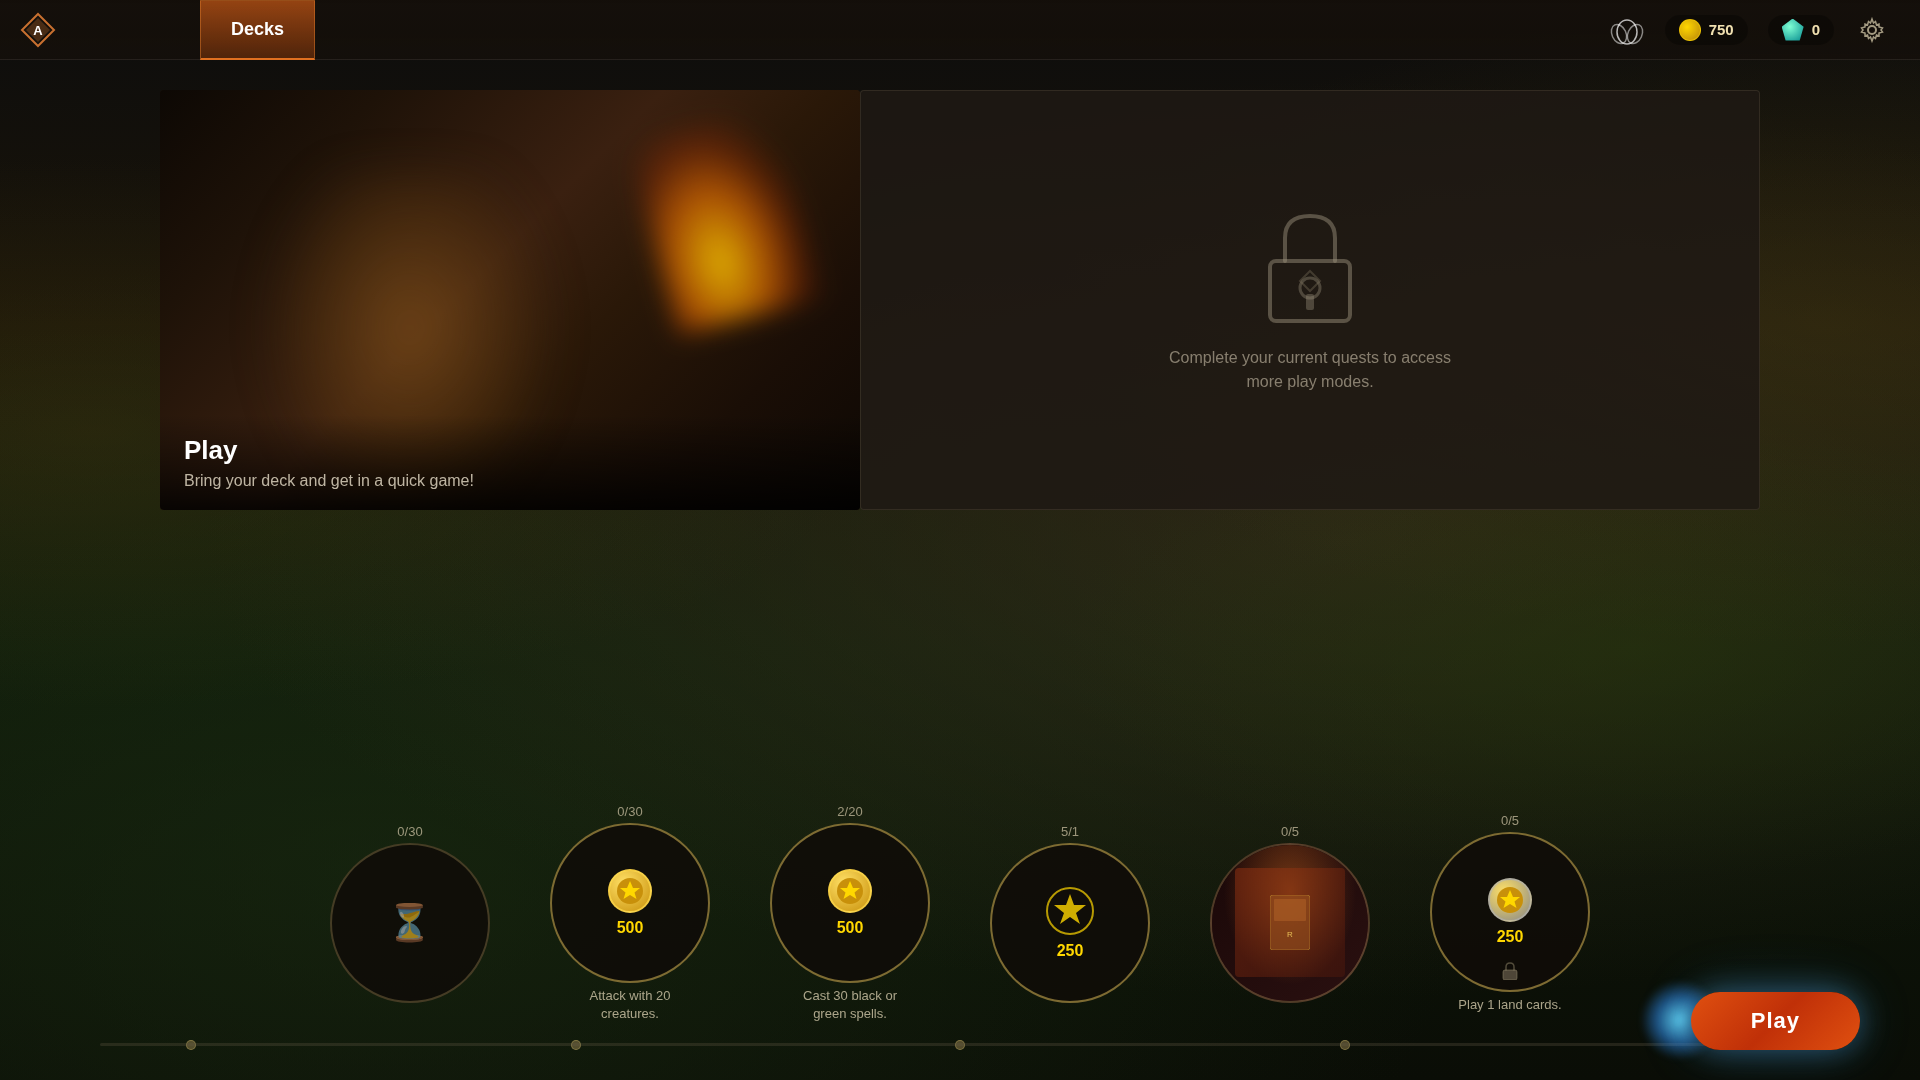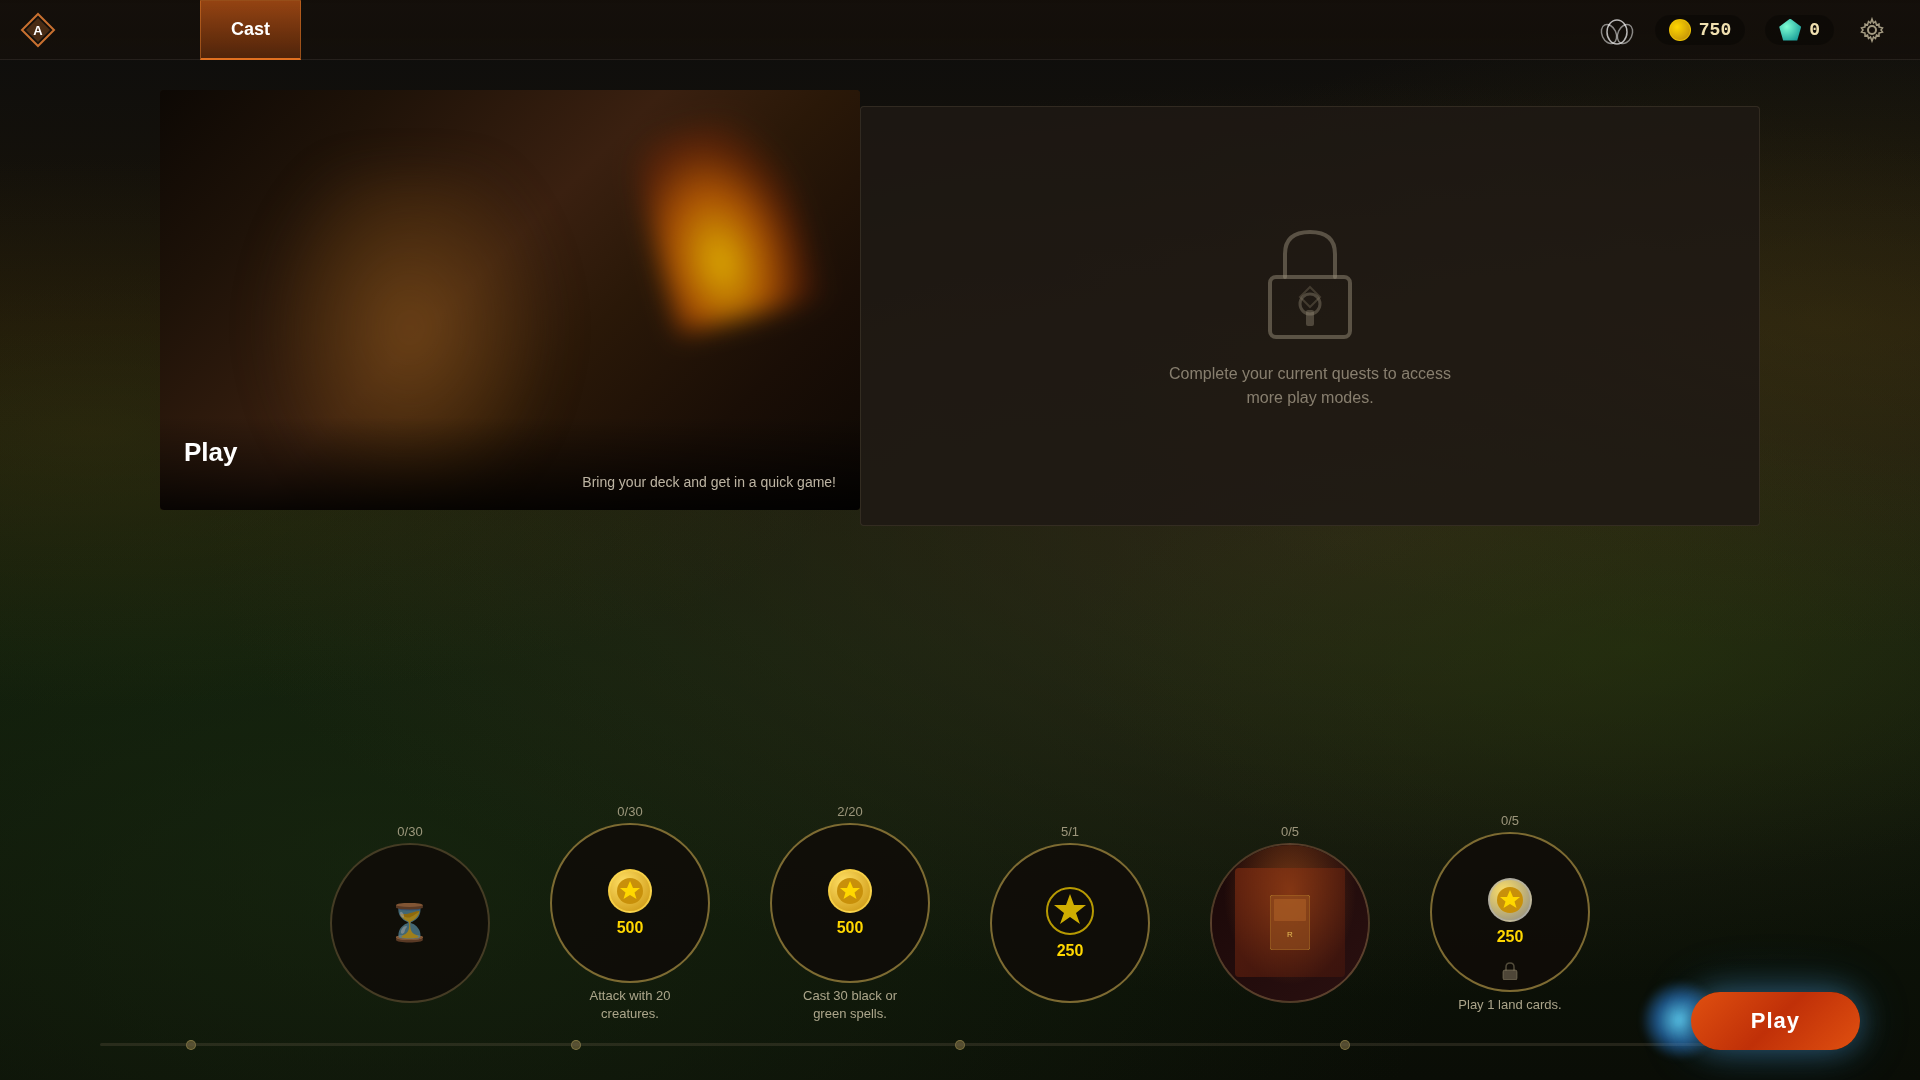--- a/index.html
+++ b/index.html
@@ -118,23 +118,22 @@
 
     .currency-gem {
       width: 22px;
       height: 22px;
       background: radial-gradient(circle at 35% 35%, #7fffd4, #00868b);
       clip-path: polygon(50% 0%, 100% 38%, 82% 100%, 18% 100%, 0% 38%);
     }
 
     .currency-amount {
       color: #f0e0b0;
-      font-size: 18px;
+      font-size: 15px;
       font-weight: 600;
-      font-family: Liberation Mono, monospace;
     }
 
     .settings-icon-wrap {
       width: 36px;
       height: 36px;
       display: flex;
       align-items: center;
       justify-content: center;
       cursor: pointer;
     }
@@ -197,38 +196,36 @@
 
     .play-card-title {
       color: #fff;
       font-size: 26px;
       font-weight: 700;
       margin-bottom: 6px;
     }
 
     .play-card-subtitle {
       color: rgba(220,210,190,0.85);
-      font-size: 14px;
-      text-align: right;
+      font-size: 16px;
     }
 
     
     .locked-card {
       flex: 1;
       height: 420px;
       background: rgba(30,25,20,0.85);
       border: 1px solid rgba(100,90,70,0.3);
       border-radius: 4px;
       display: flex;
       flex-direction: column;
       align-items: center;
       justify-content: center;
       gap: 20px;
       padding: 40px;
-      margin-top: 16px;
     }
 
     .lock-icon-wrap {
       display: flex;
       align-items: center;
       justify-content: center;
     }
 
     .locked-text {
       color: rgba(180,170,150,0.7);
@@ -399,21 +396,21 @@
   <div class="nav-logo">
 
     <svg class="logo-icon" viewBox="0 0 36 36" xmlns="http://www.w3.org/2000/svg">
       <polygon points="18,2 34,18 18,34 2,18" fill="none" stroke="#c87030" stroke-width="2"></polygon>
       <polygon points="18,6 30,18 18,30 6,18" fill="#c87030" opacity="0.3"></polygon>
       <text x="18" y="23" text-anchor="middle" fill="#ffffff" font-size="13" font-weight="900">A</text>
     </svg>
   </div>
 
   <div class="nav-home-tab">
-    <span>Cast</span>
+    <span>Decks</span>
   </div>
 
 
   <div class="nav-right">
 
     <svg width="36" height="36" viewBox="0 0 36 36" xmlns="http://www.w3.org/2000/svg">
       <ellipse cx="18" cy="20" rx="10" ry="12" fill="none" stroke="rgba(255,255,255,0.7)" stroke-width="1.5"></ellipse>
       <ellipse cx="10" cy="22" rx="7" ry="10" fill="none" stroke="rgba(255,255,255,0.5)" stroke-width="1.5" transform="rotate(-25, 10, 22)"></ellipse>
       <ellipse cx="26" cy="22" rx="7" ry="10" fill="none" stroke="rgba(255,255,255,0.5)" stroke-width="1.5" transform="rotate(25, 26, 22)"></ellipse>
     </svg>

